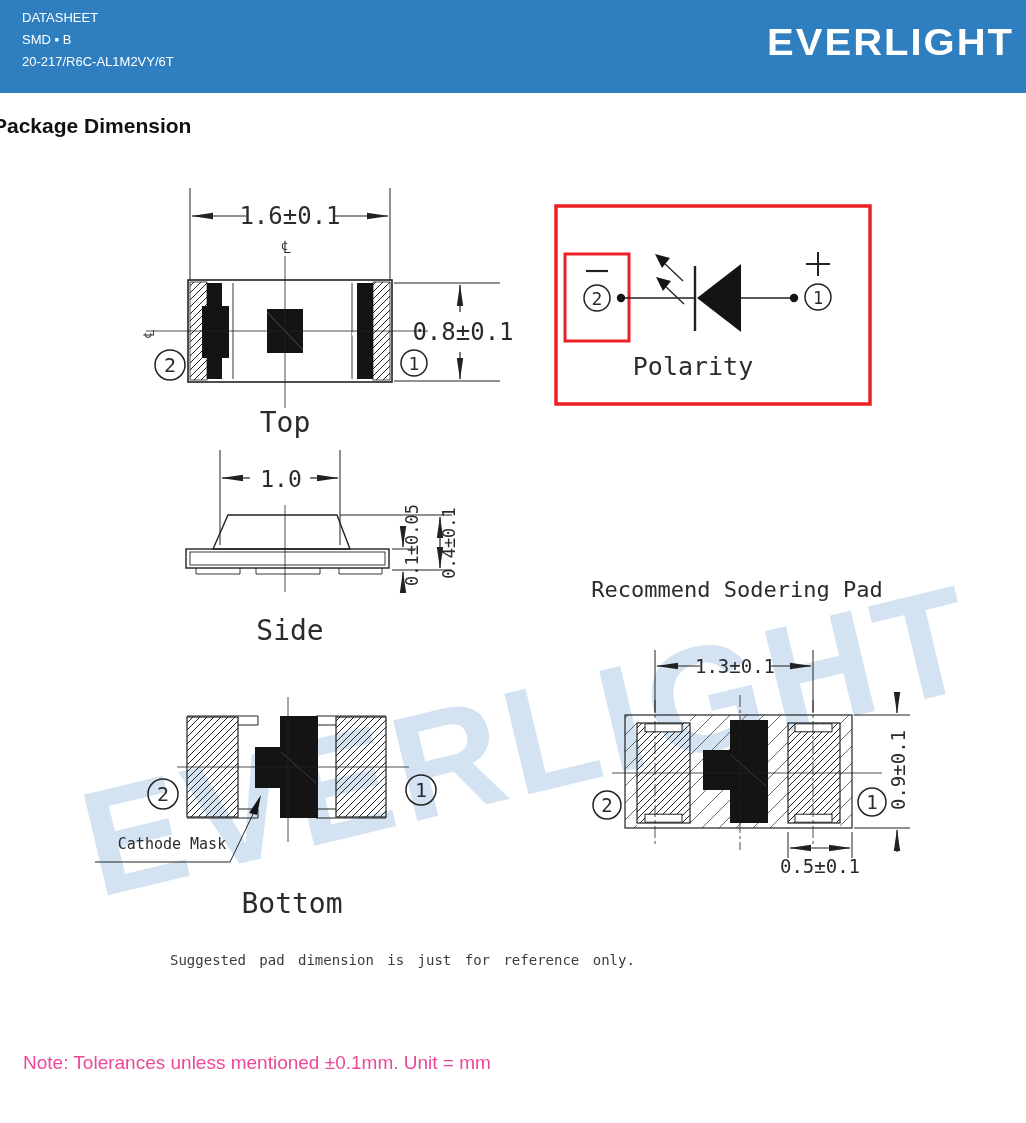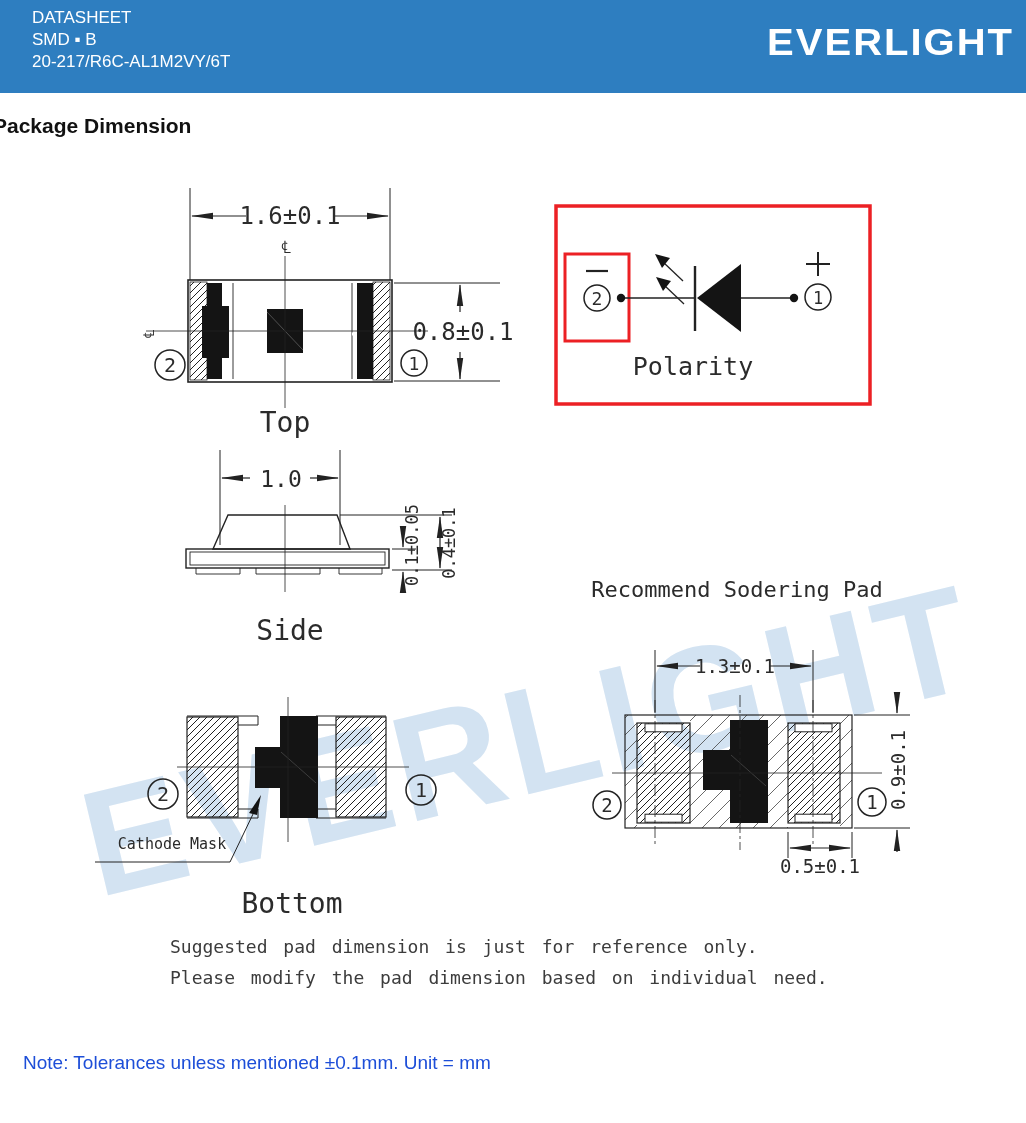--- a/index.html
+++ b/index.html
@@ -1,35 +1,35 @@
 <!DOCTYPE html>
 <html><head>
 <meta charset="utf-8">
 <style>
   html,body{margin:0;padding:0;background:#fff;}
   #page{position:relative;width:1026px;height:1123px;background:#ffffff;overflow:hidden;
         font-family:"Liberation Sans",sans-serif;}
   
   #hdr{position:absolute;left:0;top:0;width:1026px;height:93px;background:#2e7ec0;z-index:3;}
-  #hdr .lines{position:absolute;left:32px;top:7px;color:#ffffff;font-size:17px;line-height:22px;}
+  #hdr .lines{position:absolute;left:22px;top:7px;color:#ffffff;font-size:13px;line-height:22px;}
   #hdr .logo{position:absolute;right:12px;top:20px;color:#ffffff;font-size:40px;font-weight:bold;
              letter-spacing:2px;transform:scaleY(0.92);}
   
   #ptitle{position:absolute;left:-7px;top:114px;font-size:21px;font-weight:bold;color:#111;z-index:3;}
   
   #wm{position:absolute;left:86px;top:772px;z-index:0;color:#d3e3f2;font-weight:bold;
       font-size:150px;letter-spacing:6px;line-height:1;white-space:nowrap;
       transform:rotate(-13.5deg);transform-origin:left center;}
   
   #dwg{position:absolute;left:0;top:0;z-index:1;}
   .cad{font-family:"DejaVu Sans Mono",monospace;fill:#2b2b2b;}
   
   .padnote{position:absolute;left:170px;font-family:"DejaVu Sans Mono",monospace;
-           font-size:18px;color:#3c3c3c;word-spacing:5px;z-index:2;}
-  #note{position:absolute;left:23px;top:1052px;font-size:19px;color:#1d4ed8;z-index:2;}
+           font-size:14px;color:#3c3c3c;word-spacing:5px;z-index:2;margin-top:16px;}
+  #note{position:absolute;left:23px;top:1052px;font-size:19px;color:#ec4899;z-index:2;}
 </style>
 </head>
 <body>
 
 <div id="page">
 
   <div id="wm">EVERLIGHT</div>
 
   <svg id="dwg" width="1026" height="1123" viewBox="0 0 1026 1123">
     <defs>
@@ -220,17 +220,16 @@
       <div>DATASHEET</div>
       <div>SMD ▪ B</div>
       <div>20-217/R6C-AL1M2VY/6T</div>
     </div>
     <div class="logo">EVERLIGHT</div>
   </div>
 
   <div id="ptitle">Package Dimension</div>
 
   <div class="padnote" style="top:936px">Suggested pad dimension is just for reference only.</div>
-  <div class="padnote" style="top:967px">Please modify the pad dimension based on individual need.</div>
 
   <div id="note">Note: Tolerances unless mentioned ±0.1mm. Unit = mm</div>
 
 </div>
 
 </body></html>

